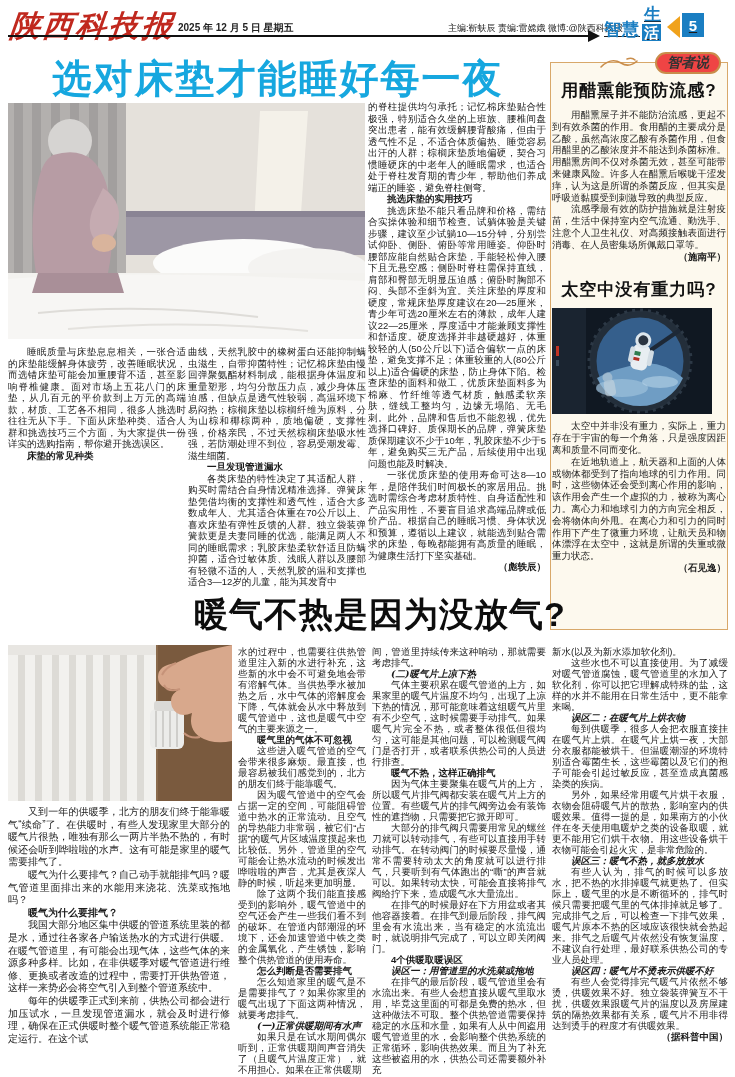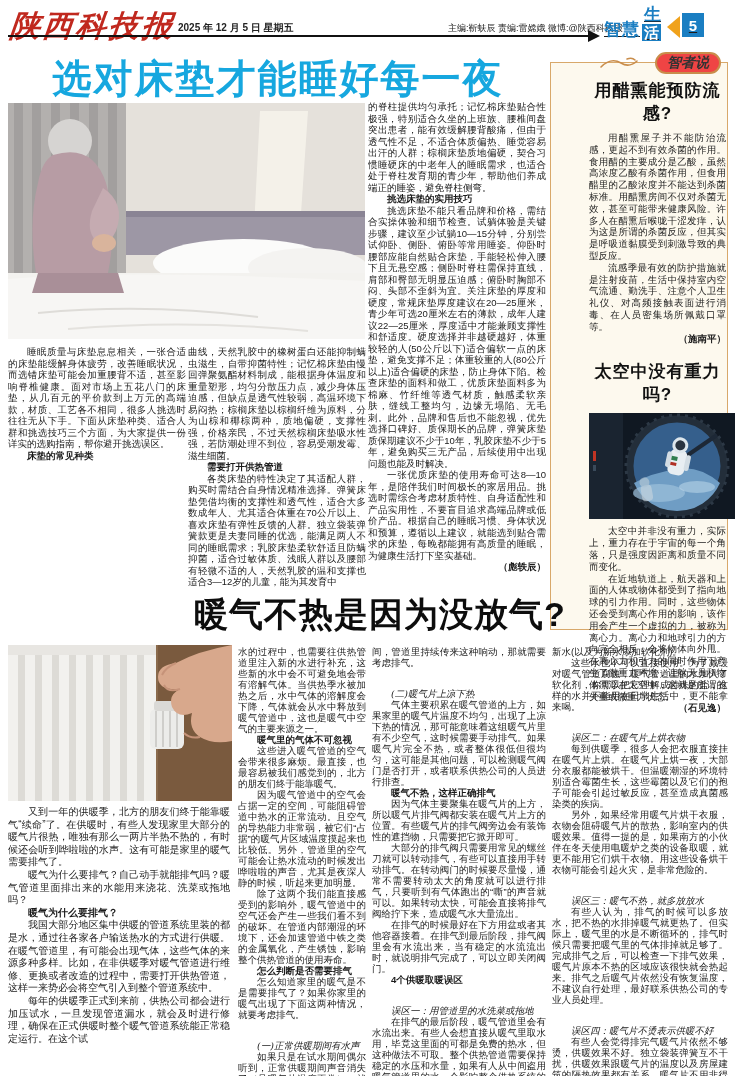--- a/index.html
+++ b/index.html
@@ -46,37 +46,37 @@
   .photo-frame{position:absolute;overflow:hidden;}
   .col{
     position:absolute;overflow:hidden;
     font-size:9.5px;line-height:11.5px;color:#1a1a1a;
   }
   .seg{margin:0;}
   .seg.p{text-indent:2em;text-align:justify;}
   .seg.c{text-align:justify;}
   .seg.h{font-weight:bold;text-indent:2em;}
   .seg.k{
-    font-weight:normal;text-indent:2em;
-    font-family:"DejaVu Serif","Liberation Serif",serif;font-style:italic;margin-top:20px;
+    font-weight:bold;text-indent:2em;
+    font-family:"DejaVu Serif","Liberation Serif",serif;font-style:italic;
   }
   .seg.by{text-align:right;font-weight:bold;}
   
   .sidebar{
     position:absolute;left:550px;top:62px;width:178px;height:568px;
     border:1px solid #d8a86a;background:#fdf9ee;box-sizing:border-box;
   }
   .sidebar-label{
     position:absolute;top:-11px;right:6px;
     background:#ef4444;border:2px solid #c98d4b;border-radius:12px;
     padding:0 10px;font-size:14px;font-weight:bold;color:#333;
     font-family:"DejaVu Serif","Liberation Serif",serif;font-style:italic;
   }
   .sidebar-swirl{position:absolute;top:-8px;right:88px;}
-  .sb-article{padding:0 1px;margin-left:37px;}
+  .sb-article{padding:0 1px;}
   .sb-title{
     text-align:center;font-size:17px;font-weight:900;color:#111;
     margin:16px 0 7px 0;letter-spacing:1px;
   }
   .sb-body{font-size:9.5px;line-height:11.8px;}
   
   .bottom-headline{
     position:absolute;left:160px;top:592px;width:440px;height:44px;
     text-align:center;font-size:34px;font-weight:900;color:#0d0d0d;
     letter-spacing:1px;white-space:nowrap;
@@ -135,21 +135,21 @@
       <path d="M30 170 L110 170 L116 190 L24 190 Z" fill="#a98f98"></path>
     </svg>
   </div>
 
   <div class="col" style="left:8px;top:346px;width:178px;height:286px;">
       <div class="seg p">睡眠质量与床垫息息相关，一张合适的床垫能缓解身体疲劳，改善睡眠状况，而选错床垫可能会加重腰背不适，甚至影响脊椎健康。面对市场上五花八门的床垫，从几百元的平价款到上万元的高端款，材质、工艺各不相同，很多人挑选时往往无从下手。下面从床垫种类、适合人群和挑选技巧三个方面，为大家提供一份详实的选购指南，帮你避开挑选误区。</div>
       <div class="seg h">床垫的常见种类</div>
     </div>
   <div class="col" style="left:188px;top:346px;width:178px;height:286px;">
       <div class="seg c">曲线，天然乳胶中的橡树蛋白还能抑制螨虫滋生，自带抑菌特性；记忆棉床垫由慢回弹聚氨酯材料制成，能根据身体温度和重量塑形，均匀分散压力点，减少身体压迫感，但缺点是透气性较弱，高温环境下易闷热；棕榈床垫以棕榈纤维为原料，分为山棕和椰棕两种，质地偏硬，支撑性强，价格亲民，不过天然棕榈床垫吸水性强，若防潮处理不到位，容易受潮发霉、滋生细菌。</div>
-      <div class="seg h">需要打开供热管道</div>
+      <div class="seg h">一旦发现管道漏水</div>
       <div class="seg p">各类床垫的特性决定了其适配人群，购买时需结合自身情况精准选择。弹簧床垫凭借均衡的支撑性和透气性，适合大多数成年人、尤其适合体重在70公斤以上、喜欢床垫有弹性反馈的人群。独立袋装弹簧款更是夫妻同睡的优选，能满足两人不同的睡眠需求；乳胶床垫柔软舒适且防螨抑菌，适合过敏体质、浅眠人群以及腰部有轻微不适的人，天然乳胶的温和支撑也适合3—12岁的儿童，能为其发育中</div>
     </div>
   <div class="col" style="left:368px;top:101px;width:178px;height:531px;">
       <div class="seg c">的脊柱提供均匀承托；记忆棉床垫贴合性极强，特别适合久坐的上班族、腰椎间盘突出患者，能有效缓解腰背酸痛，但由于透气性不足，不适合体质偏热、睡觉容易出汗的人群；棕榈床垫质地偏硬，契合习惯睡硬床的中老年人的睡眠需求，也适合处于脊柱发育期的青少年，帮助他们养成端正的睡姿，避免脊柱侧弯。</div>
       <div class="seg h">挑选床垫的实用技巧</div>
       <div class="seg p">挑选床垫不能只看品牌和价格，需结合实操体验和细节检查。试躺体验是关键步骤，建议至少试躺10—15分钟，分别尝试仰卧、侧卧、俯卧等常用睡姿。仰卧时腰部应能自然贴合床垫，手能轻松伸入腰下且无悬空感；侧卧时脊柱需保持直线，肩部和臀部无明显压迫感；俯卧时胸部不闷、头部不歪斜为宜。关注床垫的厚度和硬度，常规床垫厚度建议在20—25厘米，青少年可选20厘米左右的薄款，成年人建议22—25厘米，厚度适中才能兼顾支撑性和舒适度。硬度选择并非越硬越好，体重较轻的人(50公斤以下)适合偏软一点的床垫，避免支撑不足；体重较重的人(80公斤以上)适合偏硬的床垫，防止身体下陷。检查床垫的面料和做工，优质床垫面料多为棉麻、竹纤维等透气材质，触感柔软亲肤，缝线工整均匀，边缘无塌陷、无毛刺。此外，品牌和售后也不能忽视，优先选择口碑好、质保期长的品牌，弹簧床垫质保期建议不少于10年，乳胶床垫不少于5年，避免购买三无产品，后续使用中出现问题也能及时解决。</div>
       <div class="seg p">一张优质床垫的使用寿命可达8—10年，是陪伴我们时间极长的家居用品。挑选时需综合考虑材质特性、自身适配性和产品实用性，不要盲目追求高端品牌或低价产品。根据自己的睡眠习惯、身体状况和预算，遵循以上建议，就能选到贴合需求的床垫，每晚都能拥有高质量的睡眠，为健康生活打下坚实基础。</div>
       <div class="seg by">（彪轶辰）</div>
     </div>
 

